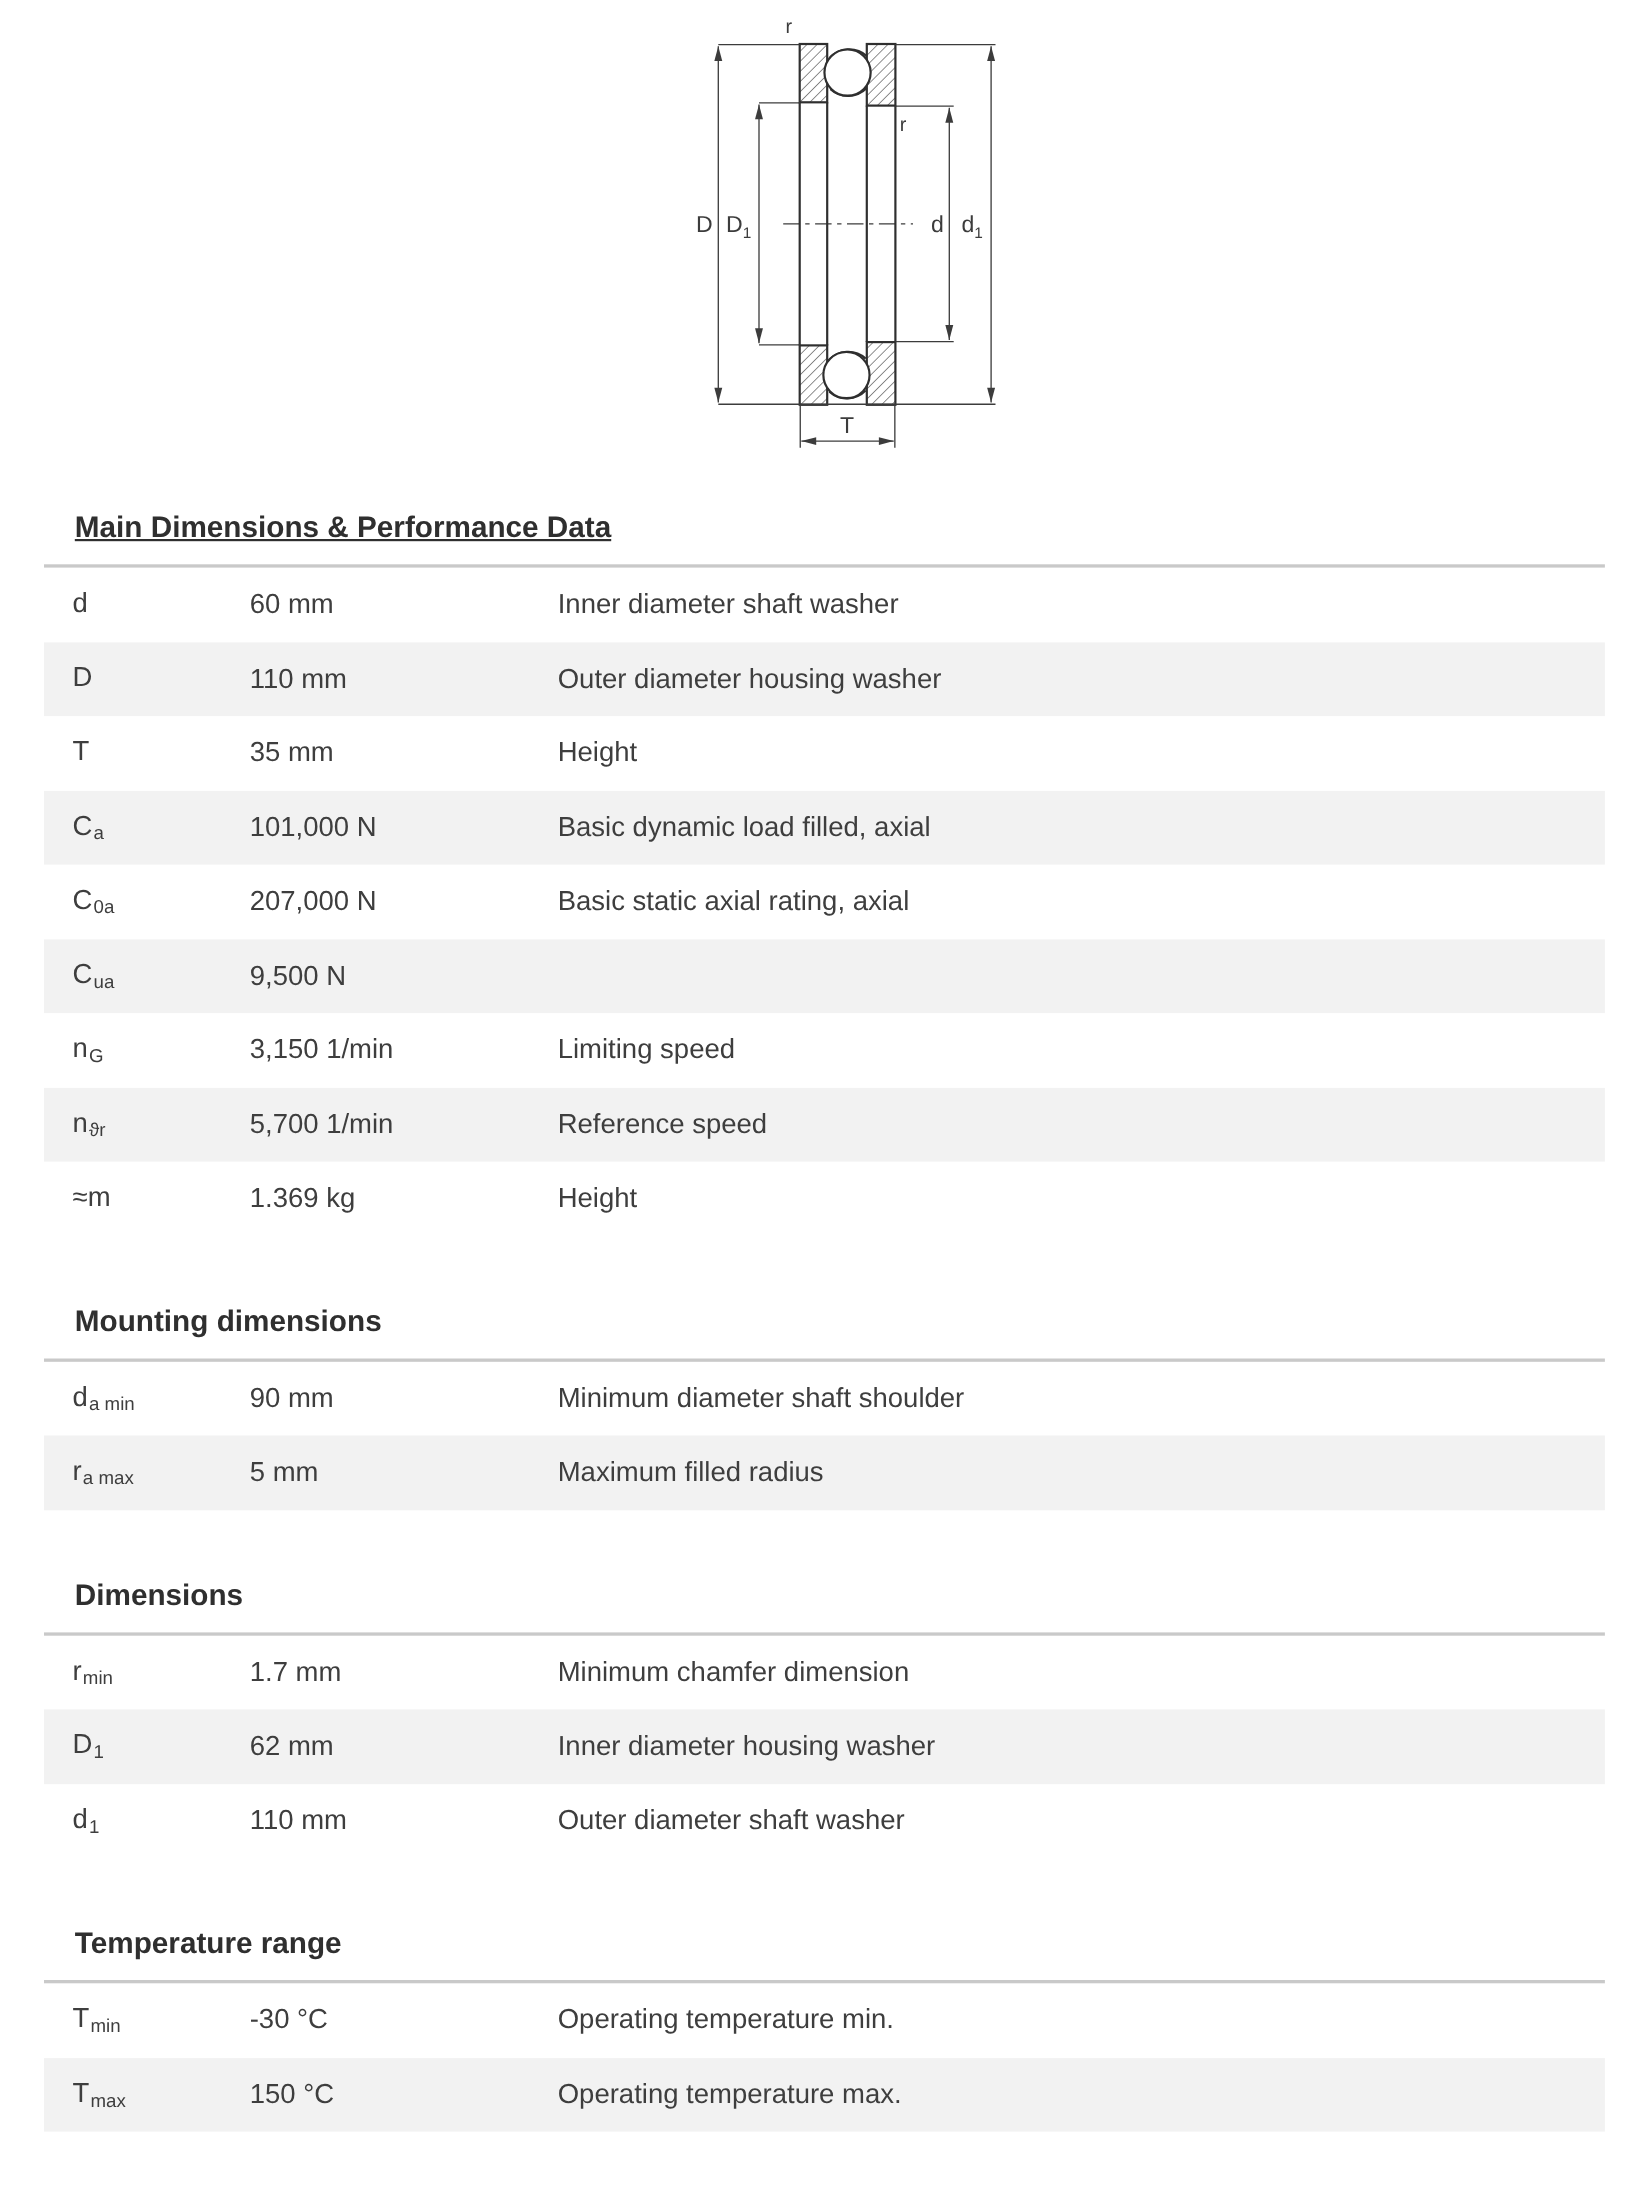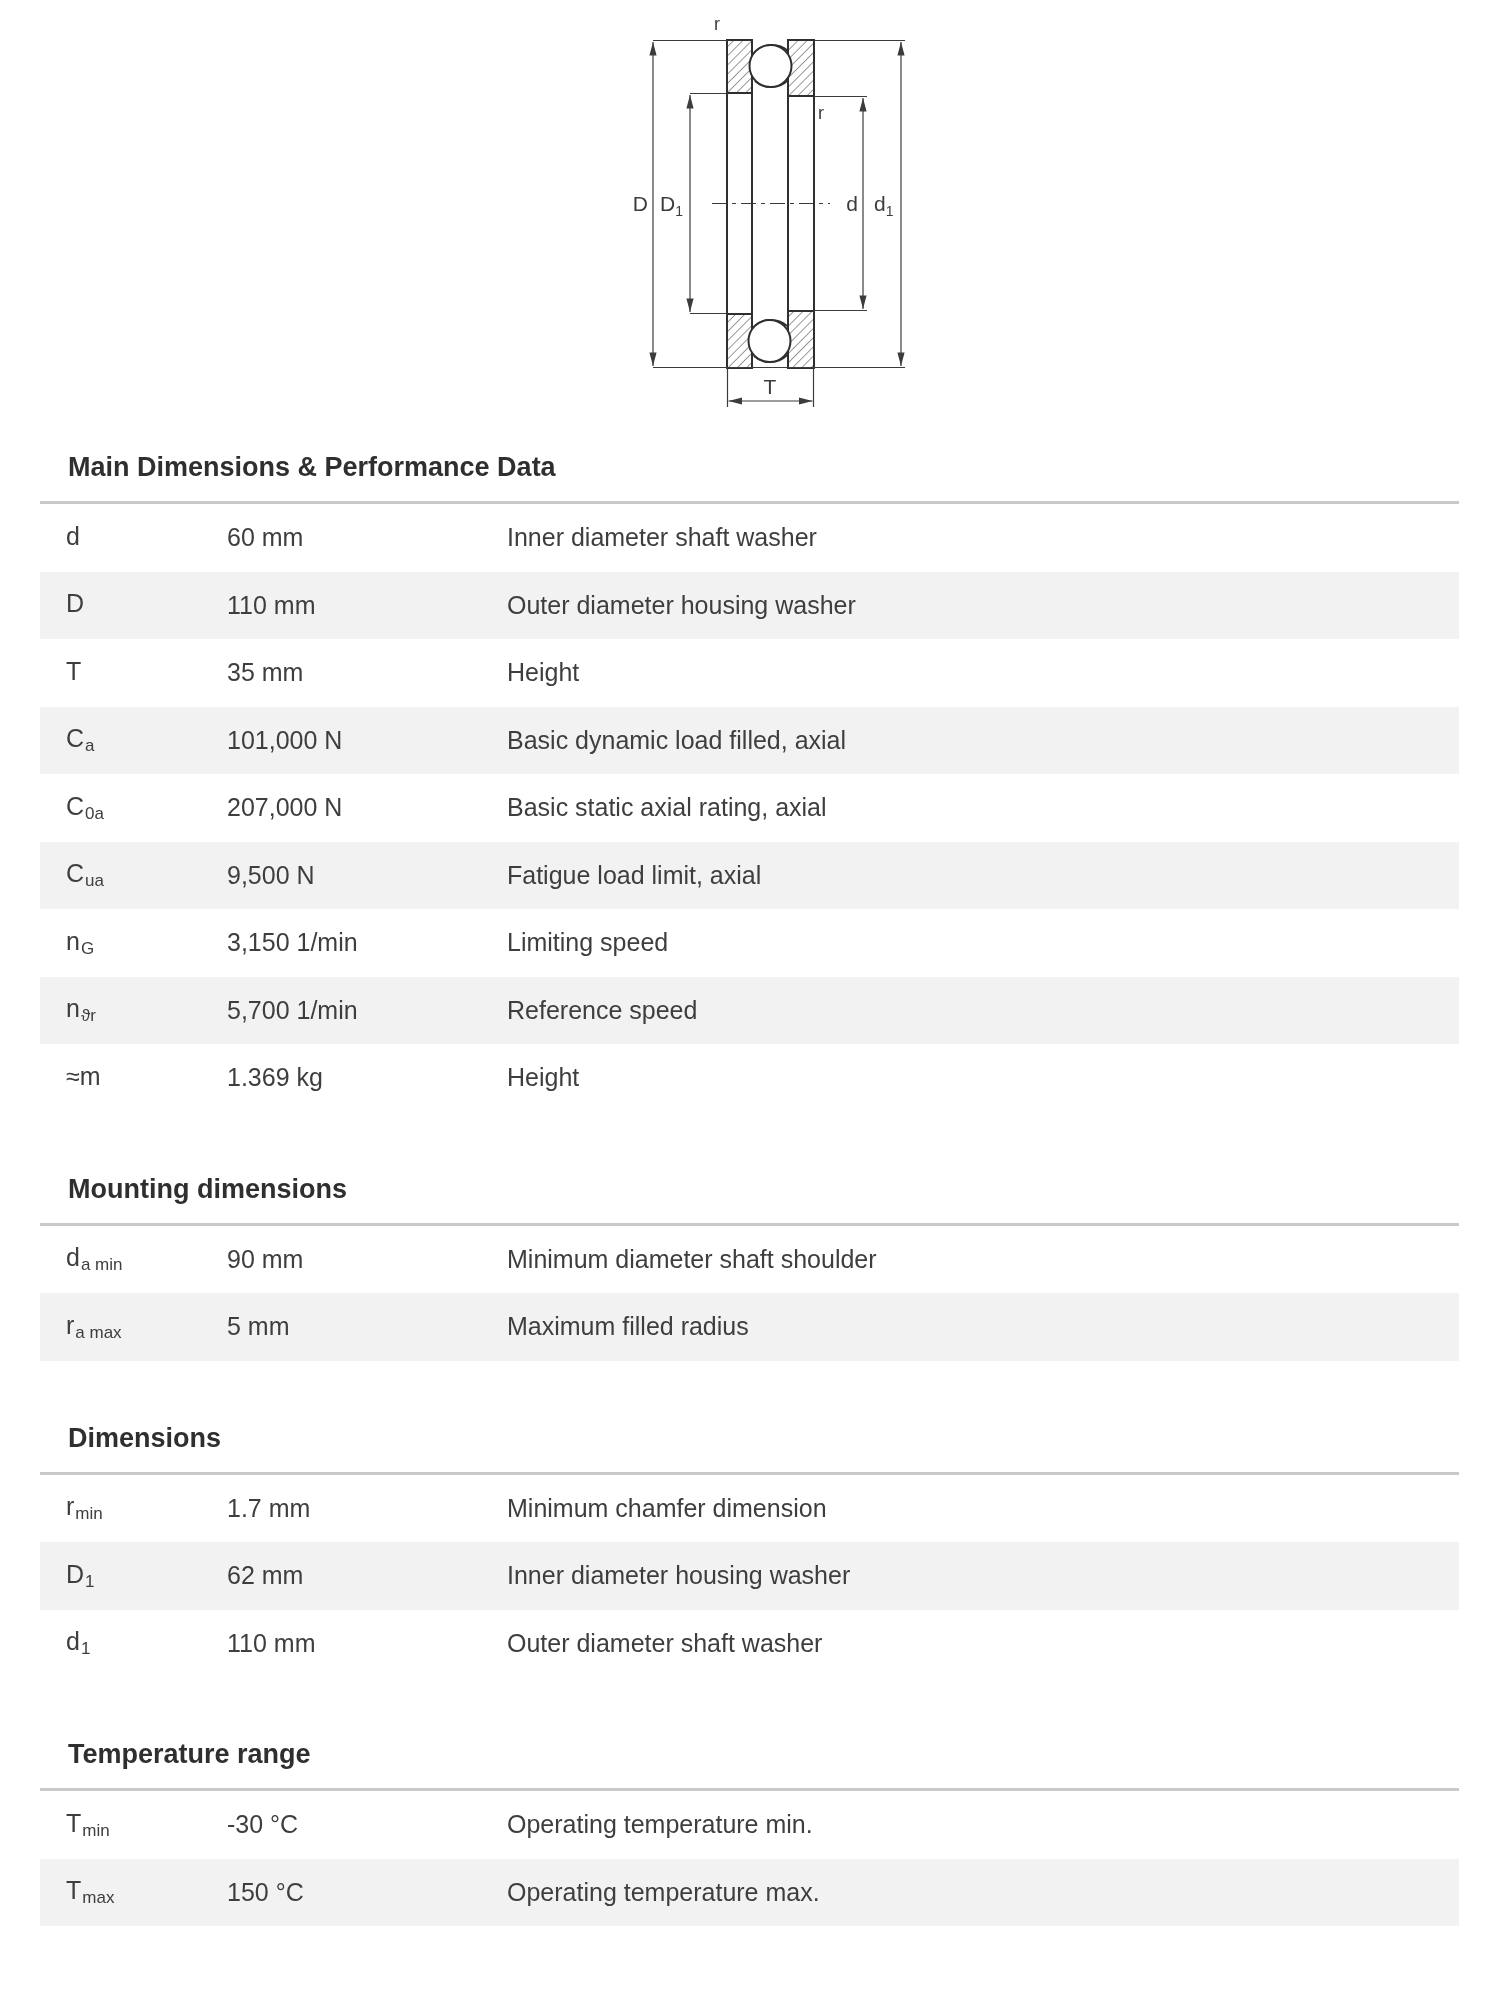--- a/index.html
+++ b/index.html
@@ -13,21 +13,21 @@
   .diagram-wrap svg{position:absolute;left:608px;top:0;}
 
   .sections{margin:0 41px 0 40px;}
   .section-title{
     margin:60px 0 17px 28px;
     font-size:27px;
     line-height:34px;
     font-weight:bold;
     color:#2f2f2f;
   }
-  .spec-section:first-child .section-title{margin-top:36px;}
+  .spec-section:first-child .section-title{margin-top:48px;text-decoration:underline;}
   .divider{height:3px;background:#c9c9c9;}
   .row{
     display:flex;
     align-items:center;
     height:67.5px;
     font-size:25px;
   }
   .rows .row:nth-child(even){background:#f2f2f2;}
   .col-sym{width:187px;padding-left:26px;box-sizing:border-box;}
   .col-val{width:280px;}
@@ -155,21 +155,20 @@
 
   <div class="row">
     <div class="col-sym"><span class="sym">C</span><sub class="sub">0a</sub></div>
     <div class="col-val">207,000 N</div>
     <div class="col-desc">Basic static axial rating, axial</div>
   </div>
 
   <div class="row">
     <div class="col-sym"><span class="sym">C</span><sub class="sub">ua</sub></div>
     <div class="col-val">9,500 N</div>
-    <div class="col-desc">Fatigue load limit, axial</div>
   </div>
 
   <div class="row">
     <div class="col-sym"><span class="sym">n</span><sub class="sub">G</sub></div>
     <div class="col-val">3,150 1/min</div>
     <div class="col-desc">Limiting speed</div>
   </div>
 
   <div class="row">
     <div class="col-sym"><span class="sym">n</span><sub class="sub">ϑr</sub></div>

